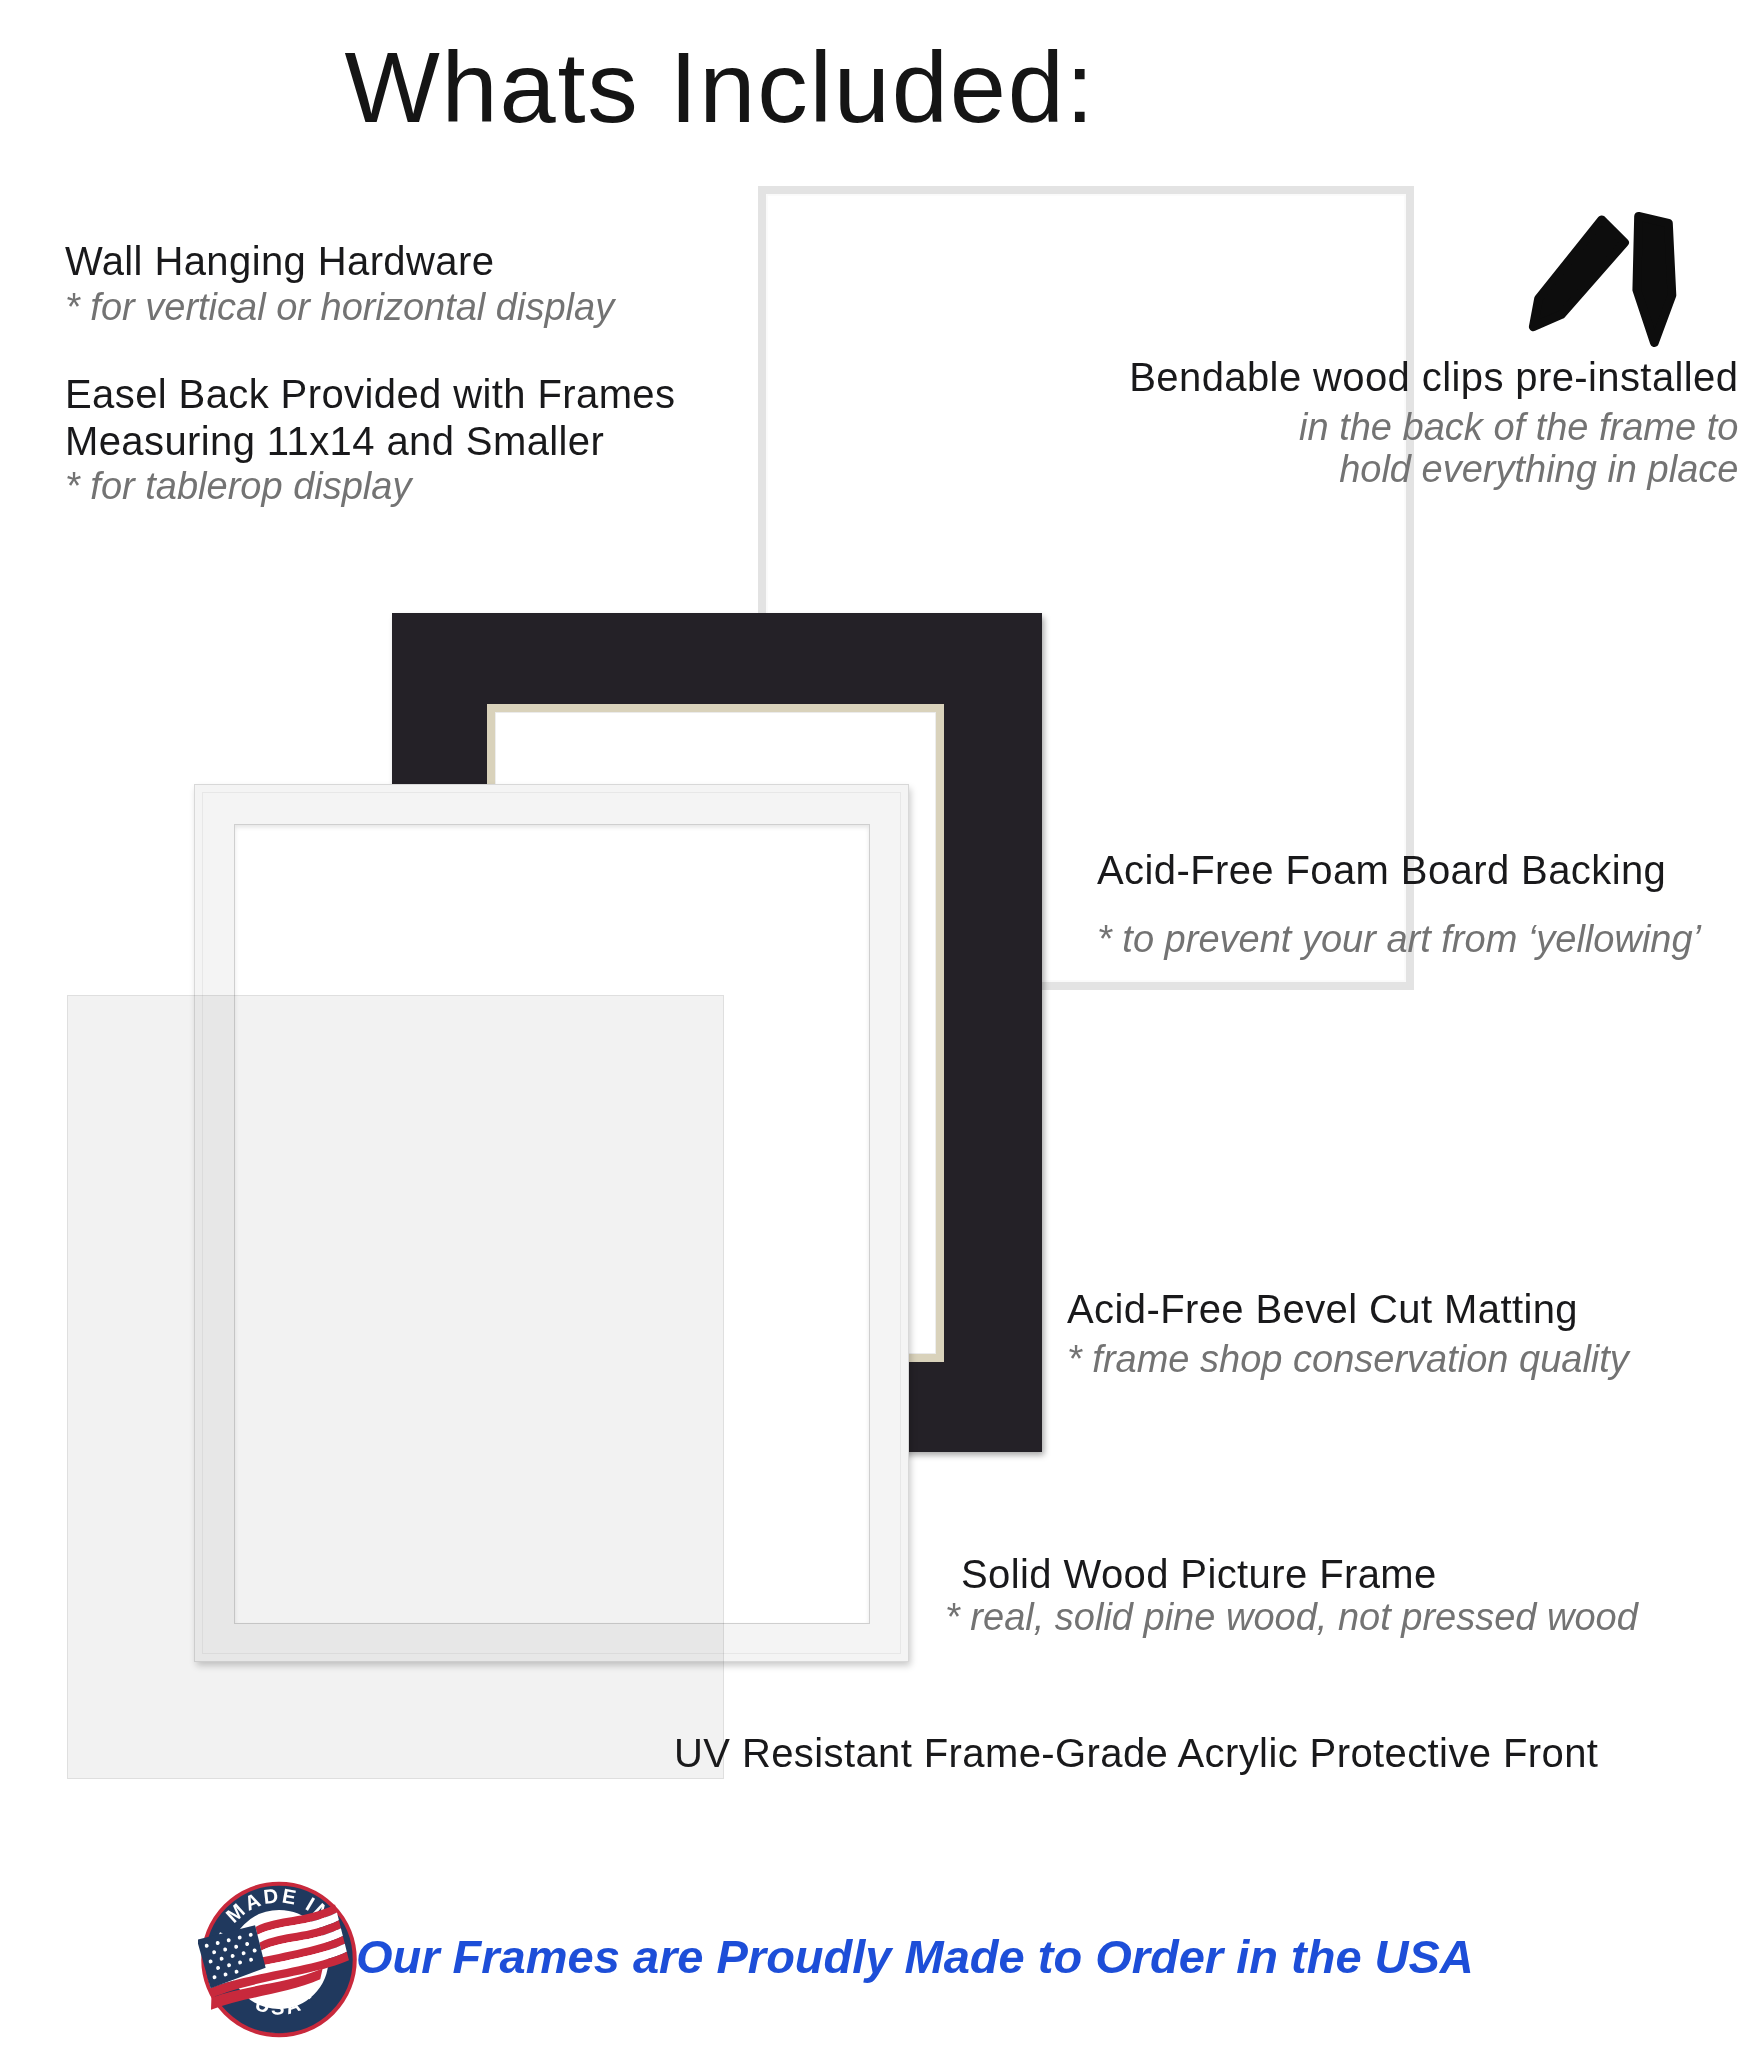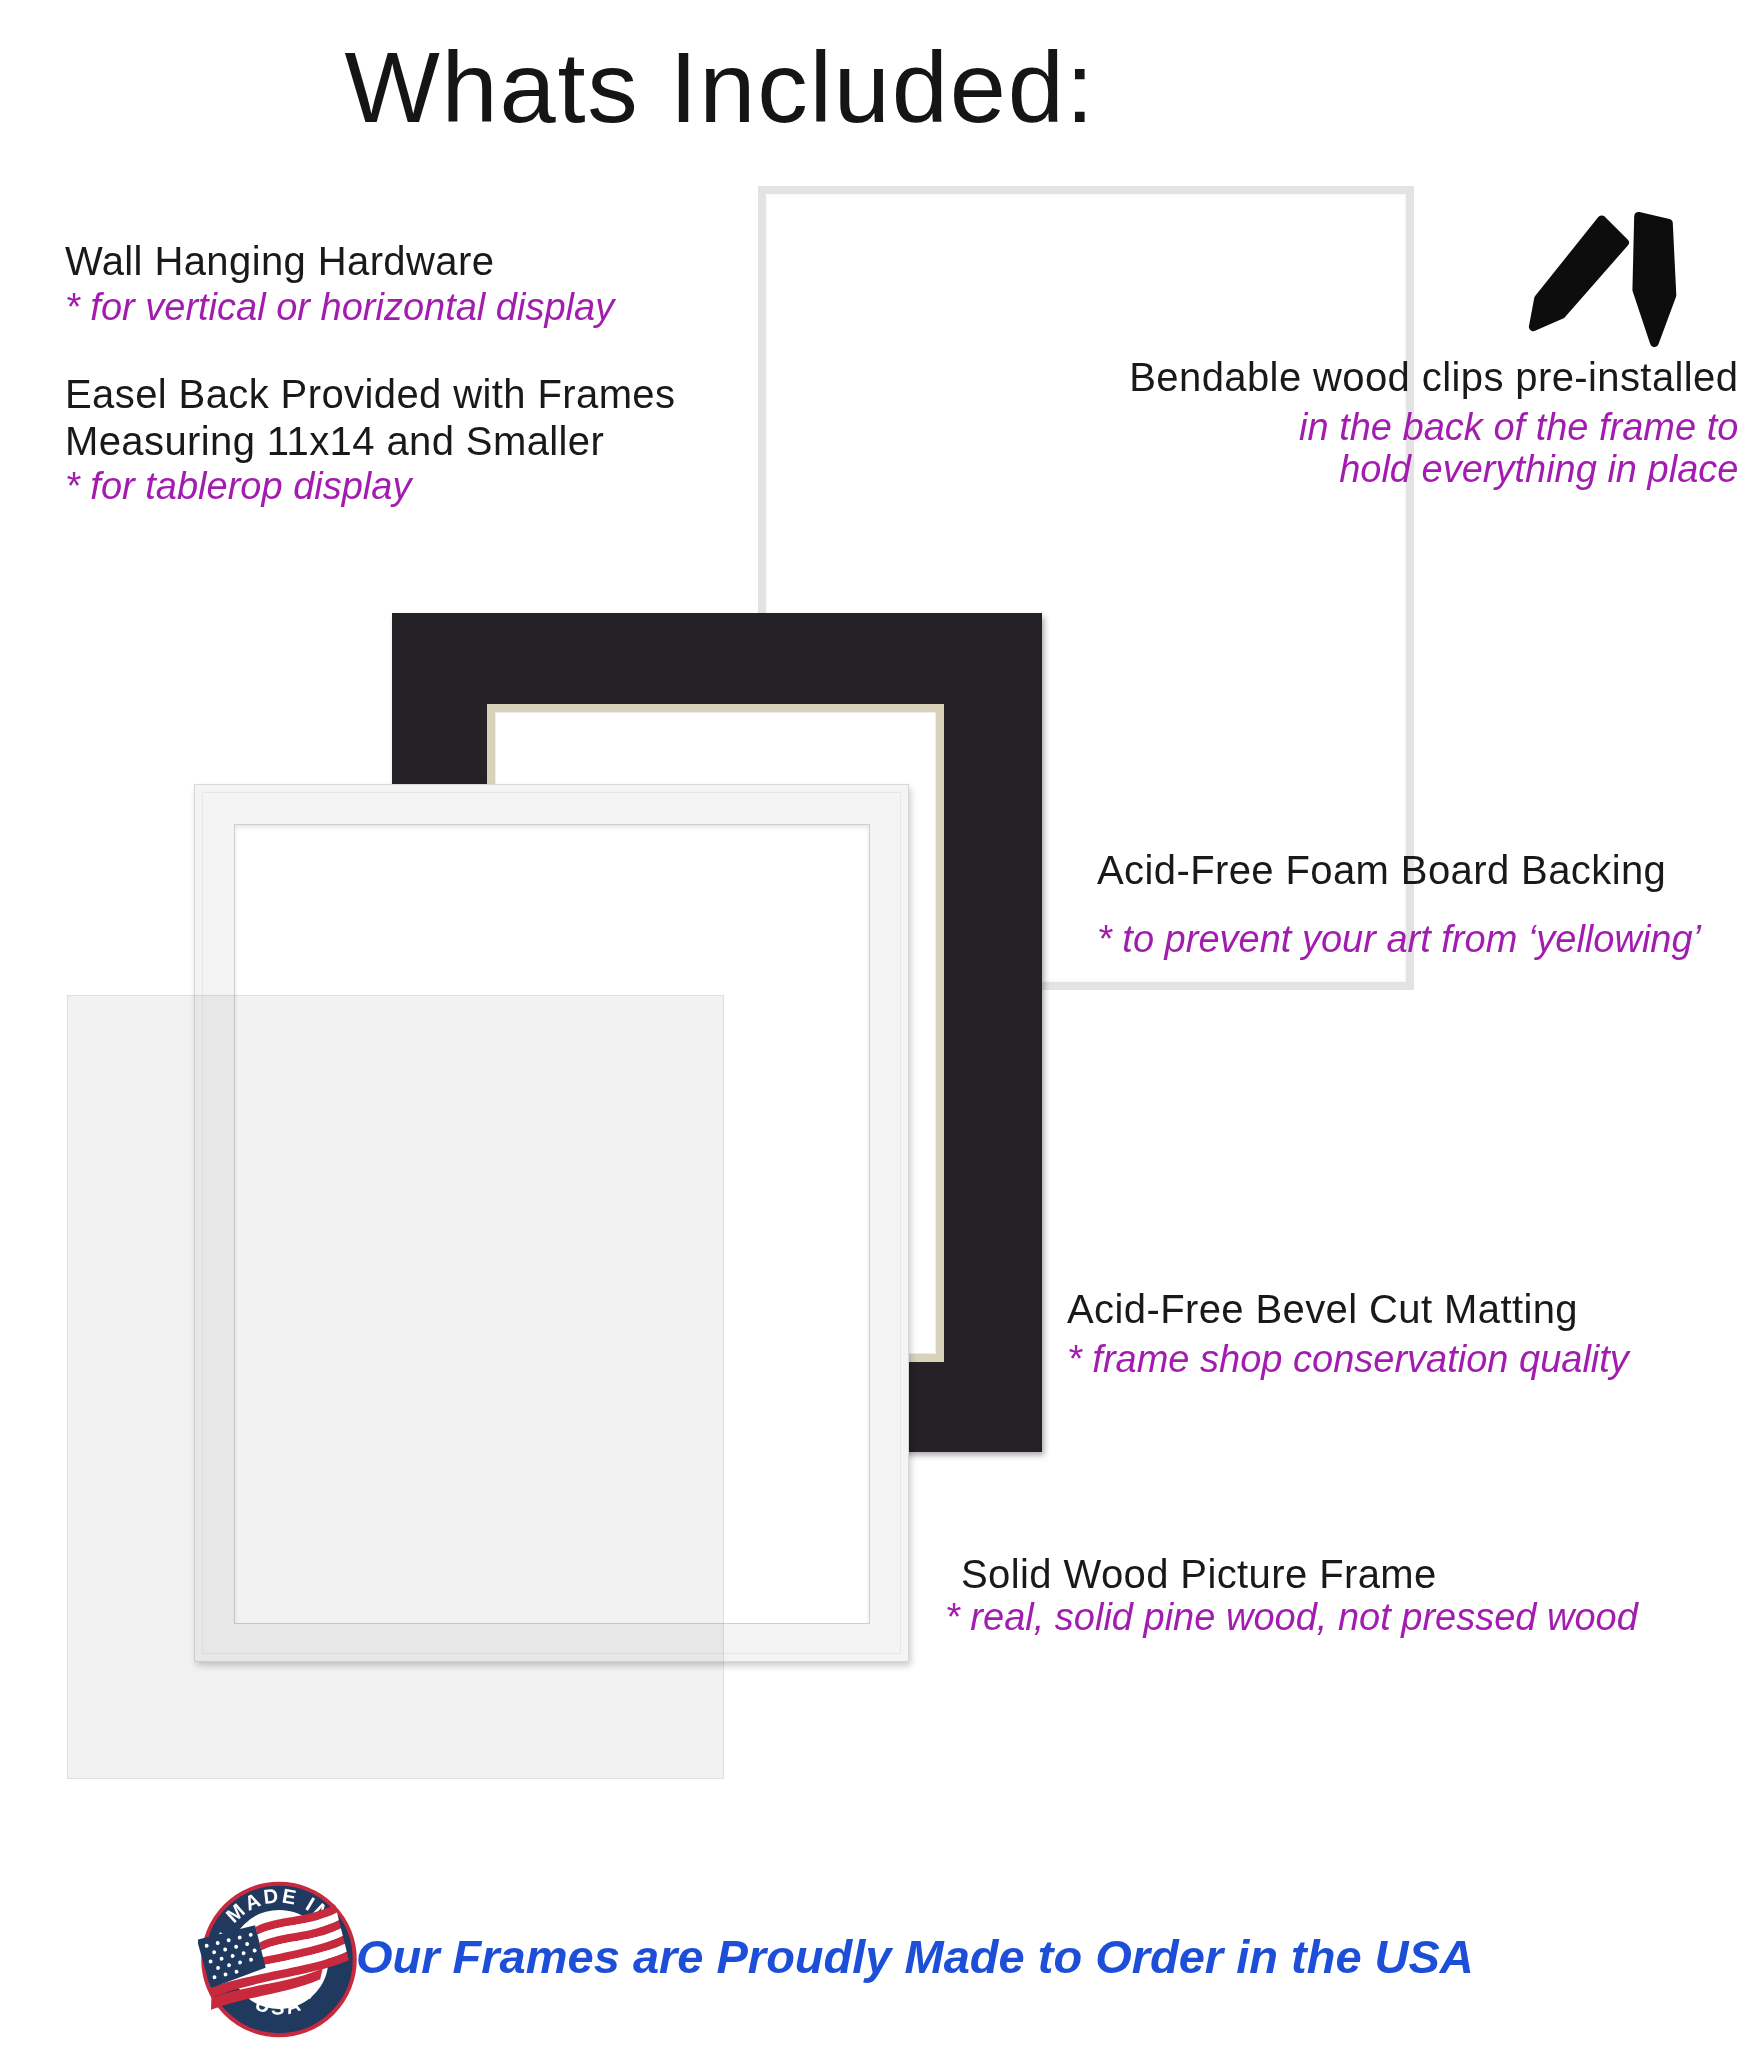--- a/index.html
+++ b/index.html
@@ -79,21 +79,21 @@
     font-size:40px;
     letter-spacing:0.4px;
     color:#19191b;
     white-space:nowrap;
     line-height:1.12;
     z-index:10;
   }
   .note{
     font-size:38px;
     font-style:italic;
-    color:#a21caf;
+    color:#737373;
     white-space:nowrap;
     line-height:1.12;
     z-index:10;
   }
   .right-align{text-align:right;}
 
   
   .footer-text{
     left:356px;top:1929px;
     font-size:47px;
@@ -144,20 +144,21 @@
 
   <div class="abs h-feature" style="left:1097px;top:848px;">Acid-Free Foam Board Backing</div>
   <div class="abs note" style="left:1097px;top:918px;text-align:center;">* to prevent your art from ‘yellowing’</div>
 
   <div class="abs note" style="left:1067px;top:1338px;">* frame shop conservation quality</div>
   <div class="abs h-feature" style="left:1067px;top:1287px;">Acid-Free Bevel Cut Matting</div>
 
   <div class="abs h-feature" style="left:945px;top:1552px;margin-left:16px;">Solid Wood Picture Frame</div>
   <div class="abs note" style="left:945px;top:1596px;">* real, solid pine wood, not pressed wood</div>
 
+  <div class="abs h-feature" style="left:674px;top:1731px;">UV Resistant Frame-Grade Acrylic Protective Front</div>
 
   <div class="abs" style="left:198px;top:1880px;z-index:10;">
     <svg width="162" height="176" viewBox="0 0 200 217">
 
       <circle cx="100" cy="98" r="93" fill="#ffffff" stroke="#c8293c" stroke-width="6"></circle>
 
       <circle cx="100" cy="98" r="76" fill="#ffffff" stroke="#20395e" stroke-width="30"></circle>
 
       <circle cx="100" cy="98" r="58" fill="#ffffff"></circle>
 

